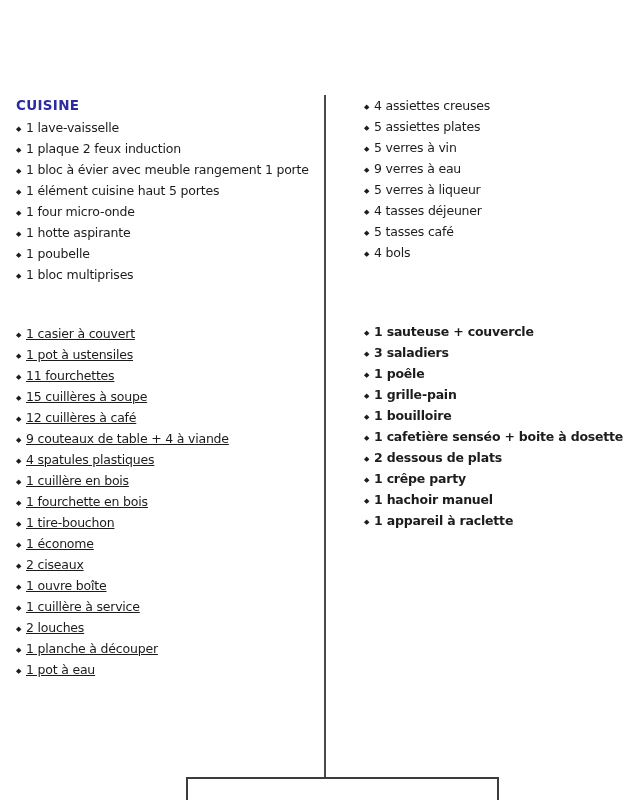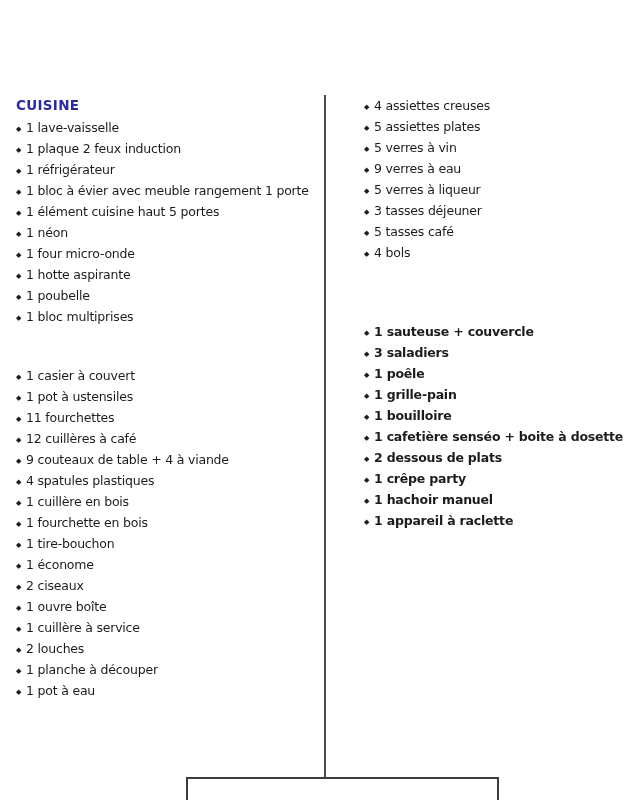--- a/index.html
+++ b/index.html
@@ -39,21 +39,21 @@
     letter-spacing: -0.2px;
     white-space: nowrap;
   }
   .bullet {
     display: inline-block;
     width: 10px;
     font-size: 7px;
     vertical-align: 1px;
     color: #1c1c1c;
   }
-  .gap-left  { margin-top: 38px; }
+  .gap-left  { margin-top: 38px; text-decoration: underline; }
   .gap-right { margin-top: 58px; font-weight: bold; }
 
   .divider {
     position: absolute;
     left: 316px;
     top: 95px;
     width: 1.5px;
     height: 682px;
     background: #4a4a4a;
   }
@@ -71,33 +71,32 @@
 </head>
 <body>
 
 <div class="page">
 
   <div class="col left">
     <div class="heading">CUISINE</div>
     <div class="list">
         <div class="item"><span class="bullet">◆</span><span>1 lave-vaisselle</span></div>
         <div class="item"><span class="bullet">◆</span><span>1 plaque 2 feux induction</span></div>
-        <div class="item"><span class="bullet">◆</span><span>1 réfrigérateur</span></div>
         <div class="item"><span class="bullet">◆</span><span>1 bloc à évier avec meuble rangement 1 porte</span></div>
         <div class="item"><span class="bullet">◆</span><span>1 élément cuisine haut 5 portes</span></div>
-        <div class="item"><span class="bullet">◆</span><span>1 néon</span></div>
         <div class="item"><span class="bullet">◆</span><span>1 four micro-onde</span></div>
         <div class="item"><span class="bullet">◆</span><span>1 hotte aspirante</span></div>
         <div class="item"><span class="bullet">◆</span><span>1 poubelle</span></div>
         <div class="item"><span class="bullet">◆</span><span>1 bloc multiprises</span></div>
       </div>
     <div class="list gap-left">
         <div class="item"><span class="bullet">◆</span><span>1 casier à couvert</span></div>
         <div class="item"><span class="bullet">◆</span><span>1 pot à ustensiles</span></div>
         <div class="item"><span class="bullet">◆</span><span>11 fourchettes</span></div>
+        <div class="item"><span class="bullet">◆</span><span>15 cuillères à soupe</span></div>
         <div class="item"><span class="bullet">◆</span><span>12 cuillères à café</span></div>
         <div class="item"><span class="bullet">◆</span><span>9 couteaux de table + 4 à viande</span></div>
         <div class="item"><span class="bullet">◆</span><span>4 spatules plastiques</span></div>
         <div class="item"><span class="bullet">◆</span><span>1 cuillère en bois</span></div>
         <div class="item"><span class="bullet">◆</span><span>1 fourchette en bois</span></div>
         <div class="item"><span class="bullet">◆</span><span>1 tire-bouchon</span></div>
         <div class="item"><span class="bullet">◆</span><span>1 économe</span></div>
         <div class="item"><span class="bullet">◆</span><span>2 ciseaux</span></div>
         <div class="item"><span class="bullet">◆</span><span>1 ouvre boîte</span></div>
         <div class="item"><span class="bullet">◆</span><span>1 cuillère à service</span></div>
@@ -107,21 +106,21 @@
       </div>
   </div>
 
   <div class="col right">
     <div class="list">
         <div class="item"><span class="bullet">◆</span><span>4 assiettes creuses</span></div>
         <div class="item"><span class="bullet">◆</span><span>5 assiettes plates</span></div>
         <div class="item"><span class="bullet">◆</span><span>5 verres à vin</span></div>
         <div class="item"><span class="bullet">◆</span><span>9 verres à eau</span></div>
         <div class="item"><span class="bullet">◆</span><span>5 verres à liqueur</span></div>
-        <div class="item"><span class="bullet">◆</span><span>3 tasses déjeuner</span></div>
+        <div class="item"><span class="bullet">◆</span><span>4 tasses déjeuner</span></div>
         <div class="item"><span class="bullet">◆</span><span>5 tasses café</span></div>
         <div class="item"><span class="bullet">◆</span><span>4 bols</span></div>
       </div>
     <div class="list gap-right">
         <div class="item"><span class="bullet">◆</span><span>1 sauteuse + couvercle</span></div>
         <div class="item"><span class="bullet">◆</span><span>3 saladiers</span></div>
         <div class="item"><span class="bullet">◆</span><span>1 poêle</span></div>
         <div class="item"><span class="bullet">◆</span><span>1 grille-pain</span></div>
         <div class="item"><span class="bullet">◆</span><span>1 bouilloire</span></div>
         <div class="item"><span class="bullet">◆</span><span>1 cafetière senséo + boite à dosette</span></div>

